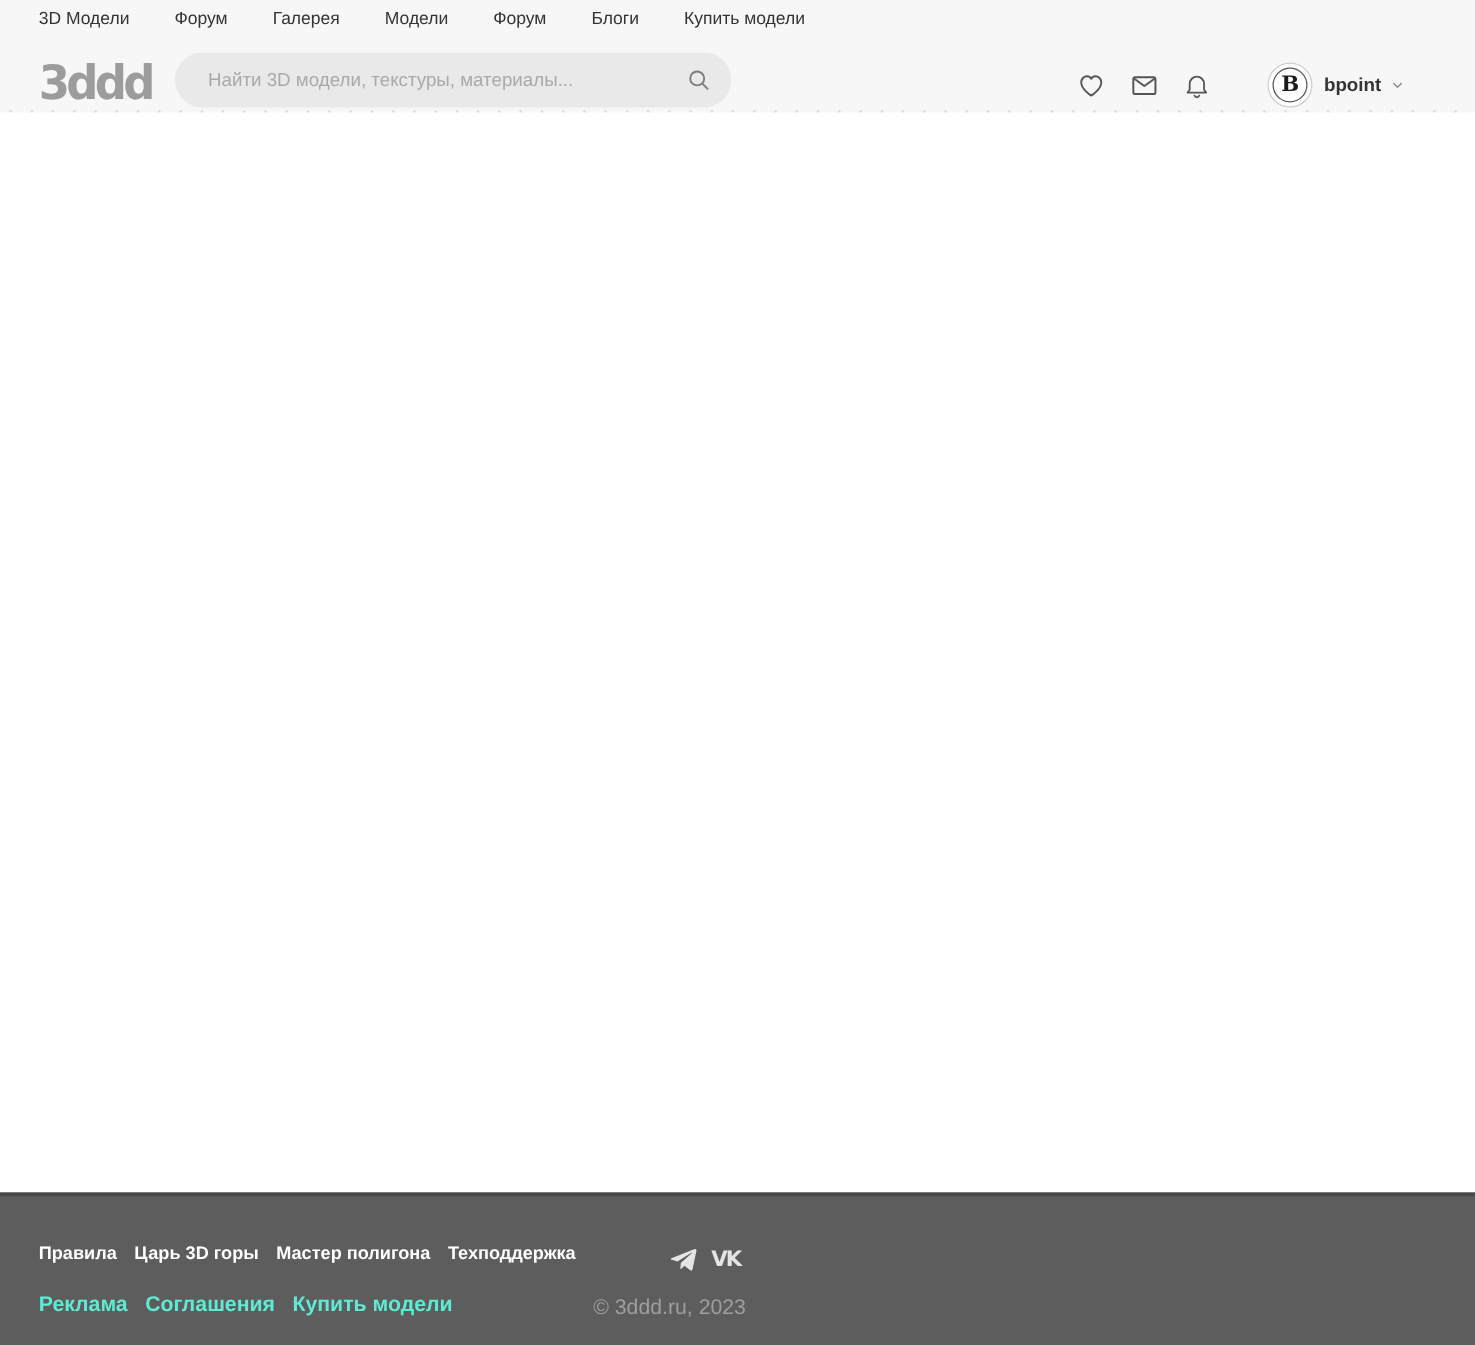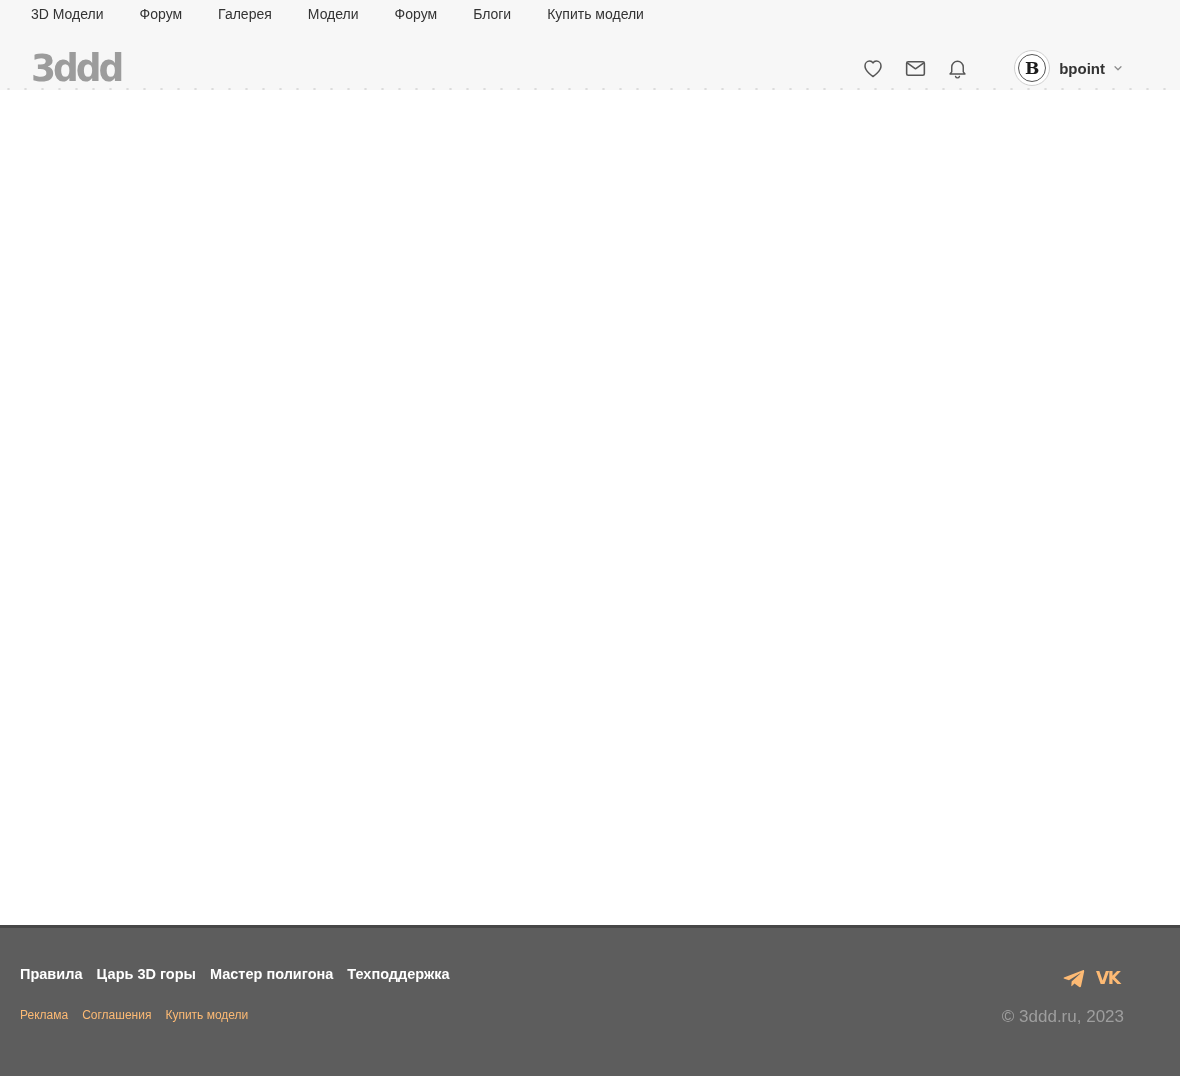--- a/index.html
+++ b/index.html
@@ -144,58 +144,58 @@
 
   
   .main-content {
     flex: 1 1 auto;
     background: #ffffff;
   }
 
   
   .footer {
     flex: 0 0 auto;
-    height: 151px;
+    height: 122px;
     background: #5d5d5d;
     border-top: 3px solid #474747;
-    padding: 38px 56px 0 20px;
-    display: flex;
-    justify-content: space-between;
+    padding: 38px 56px 0 31px;
+    display: flex;
+    justify-content: flex-start;
   }
   .footer-left { display: flex; flex-direction: column; }
   .footer-row { display: flex; flex-wrap: wrap; }
   .footer-row.primary { margin-bottom: 21px; }
   .footer-row.secondary { margin-bottom: 7px; }
   .footer-row a {
     text-decoration: none;
     margin-right: 14px;
     white-space: nowrap;
     cursor: pointer;
   }
   .footer-row.primary a {
     color: #ffffff;
     font-size: 14.5px;
     font-weight: 700;
   }
   .footer-row.secondary a,
   .footer-row.tertiary a {
-    color: #fdba74;
-    font-size: 12px;
-    font-weight: 400;
+    color: #5eead4;
+    font-size: 17px;
+    font-weight: 700;
     line-height: 24px;
   }
   .footer-right {
     display: flex;
     flex-direction: column;
     align-items: flex-end;
   }
   .social-row { display: flex; align-items: center; }
   .social-btn {
     background: none; border: none; cursor: pointer;
-    color: #fdba74;
+    color: #e5e5e5;
     display: flex; align-items: center; justify-content: center;
     margin-left: 10px;
     padding: 0;
   }
   .copyright {
     margin-top: 17px;
     color: #9e9e9e;
     font-size: 17px;
   }
 </style>
@@ -209,20 +209,31 @@
     <a>Галерея</a>
     <a>Модели</a>
     <a>Форум</a>
     <a>Блоги</a>
     <a>Купить модели</a>
   </nav>
 
   <div class="header-main">
     <a class="logo">3ddd</a>
 
+    <div class="search-box">
+      <input type="text" placeholder="Найти 3D модели, текстуры, материалы..." style="">
+      <button class="search-btn">
+        <span style="display:flex">
+          <svg width="20" height="20" viewBox="0 0 24 24" fill="none" stroke="currentColor" stroke-width="1.8" stroke-linecap="round">
+            <circle cx="10.5" cy="10.5" r="6.7"></circle>
+            <line x1="15.6" y1="15.6" x2="20.5" y2="20.5"></line>
+          </svg>
+        </span>
+      </button>
+    </div>
 
     <div class="header-right">
       <button class="hdr-icon-btn">
         <span style="display:flex">
           <svg width="24" height="24" viewBox="0 0 24 24" fill="none" stroke="currentColor" stroke-width="1.5" stroke-linejoin="round">
             <path d="M12 20.5S4 15.4 4 9.9C4 7.1 6.1 5 8.6 5c1.5 0 2.8.8 3.4 2 .6-1.2 1.9-2 3.4-2C17.9 5 20 7.1 20 9.9c0 5.5-8 10.6-8 10.6z"></path>
           </svg>
         </span>
       </button>
       <button class="hdr-icon-btn">

